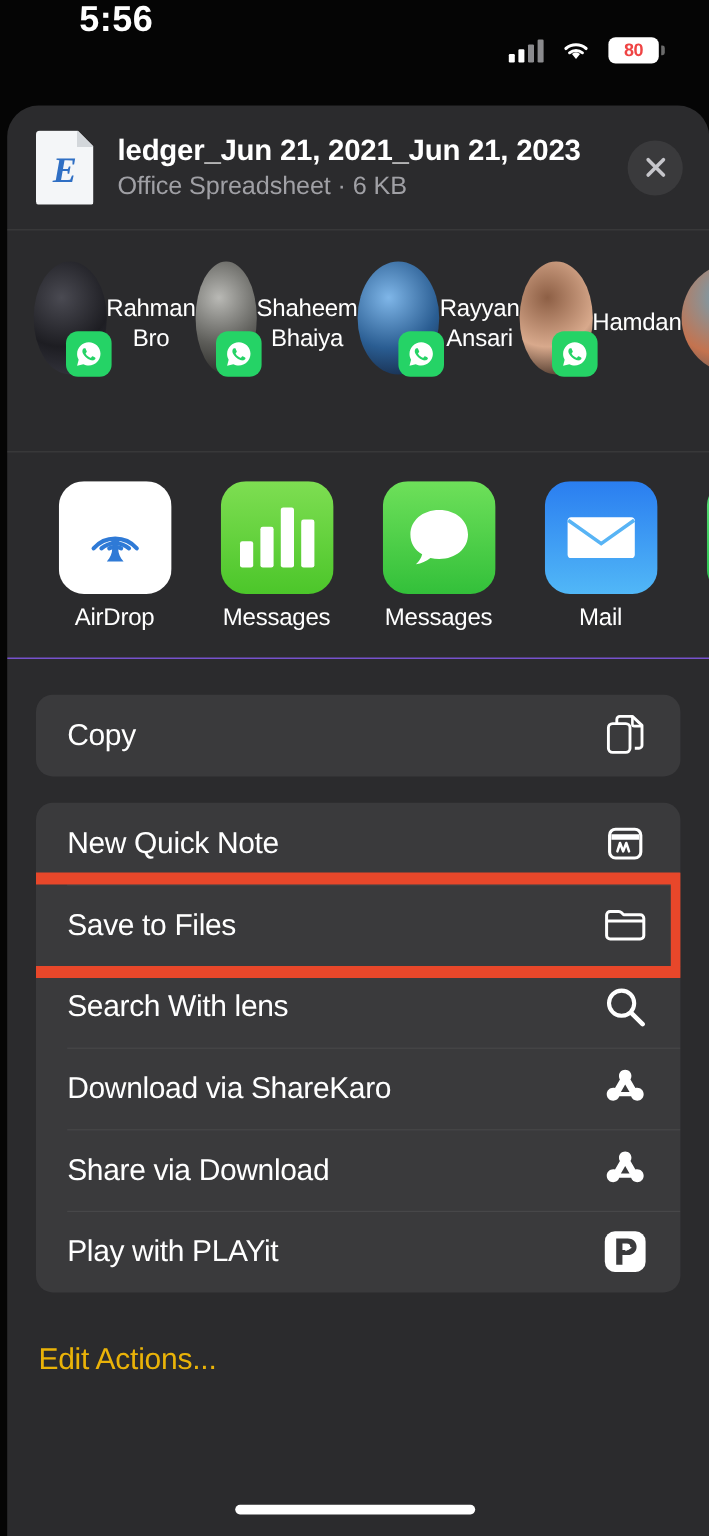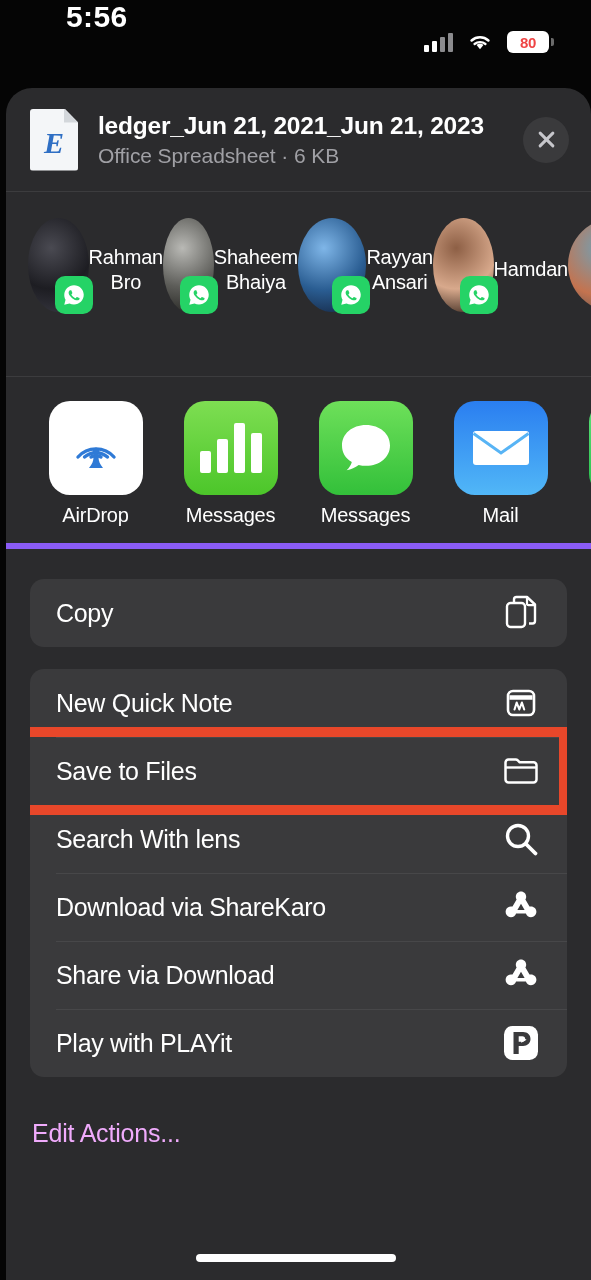--- a/index.html
+++ b/index.html
@@ -82,21 +82,21 @@
   .badge{
     position:absolute; right:-4px; bottom:-2px; width:38px; height:38px; border-radius:10px;
     background:#25d366; display:flex; align-items:center; justify-content:center;
   }
   .badge svg{ width:26px; height:26px; }
   .cname{ color:#fff; font-size:20px; text-align:center; line-height:1.22; margin-top:9px; letter-spacing:-.2px; }
 
   
   .apps{
     height:172px; display:flex; align-items:flex-start; gap:0;
-    padding:24px 0 0 22px; border-bottom:6px solid #8b5cf6; overflow:hidden;
+    padding:24px 0 0 22px; border-bottom:1px solid #8b5cf6; overflow:hidden;
   }
   .app{ width:135px; flex:none; display:flex; flex-direction:column; align-items:center; }
   .appicon{ width:94px; height:94px; border-radius:21px; position:relative; overflow:hidden;
             display:flex; align-items:center; justify-content:center; }
   .aname{ color:#fff; font-size:20px; margin-top:9px; letter-spacing:-.2px; white-space:nowrap; }
 
   
   .cards{ padding:30px 24px 0 24px; }
   .card{ background:#3a3a3c; border-radius:14px; overflow:hidden; }
   .card + .card{ margin-top:22px; }
@@ -112,21 +112,21 @@
   .row .ricon svg{ display:block; }
 
   
   .hl-wrap{ position:relative; }
   .highlight{
     position:absolute; left:-26px; right:-2px; top:-10px; bottom:-10px;
     border:10px solid #e8472a; border-radius:3px; pointer-events:none; z-index:5;
   }
 
   .editactions{
-    color:#f0abfc; font-size:25px; padding:42px 0 0 26px; letter-spacing:-.2px;
+    color:#eab308; font-size:25px; padding:42px 0 0 26px; letter-spacing:-.2px;
   }
 
   .homebar{
     position:absolute; left:50%; transform:translateX(-50%); bottom:18px;
     width:200px; height:8px; background:#fff; border-radius:5px;
   }
 </style>
 </head>
 <body>
 

